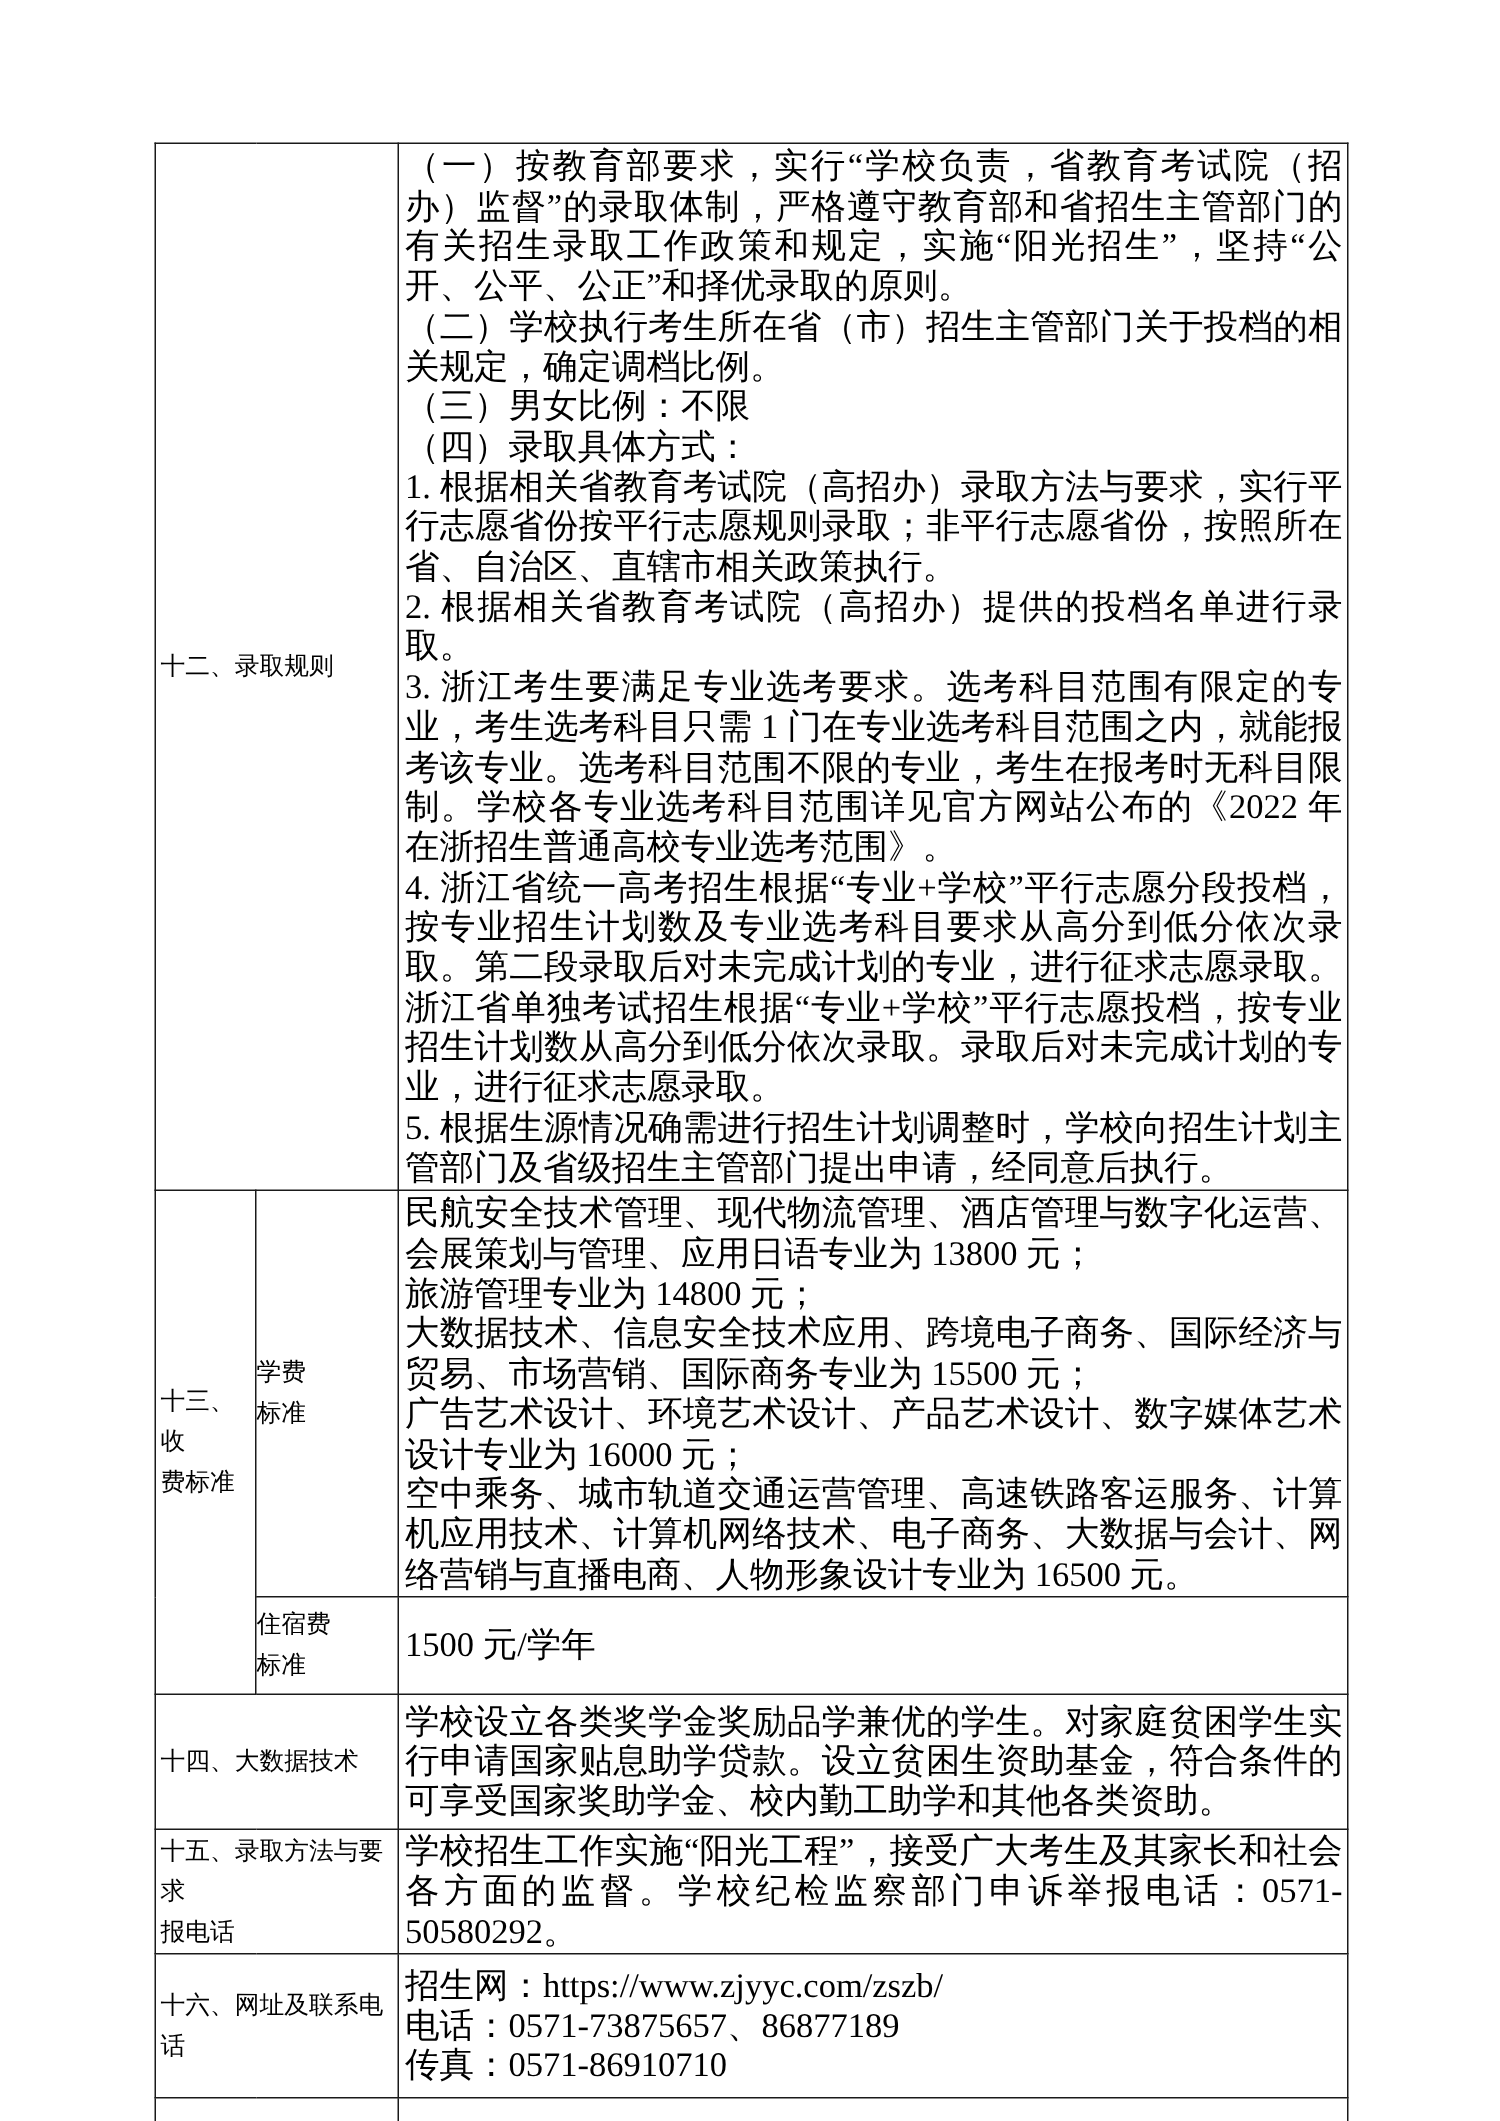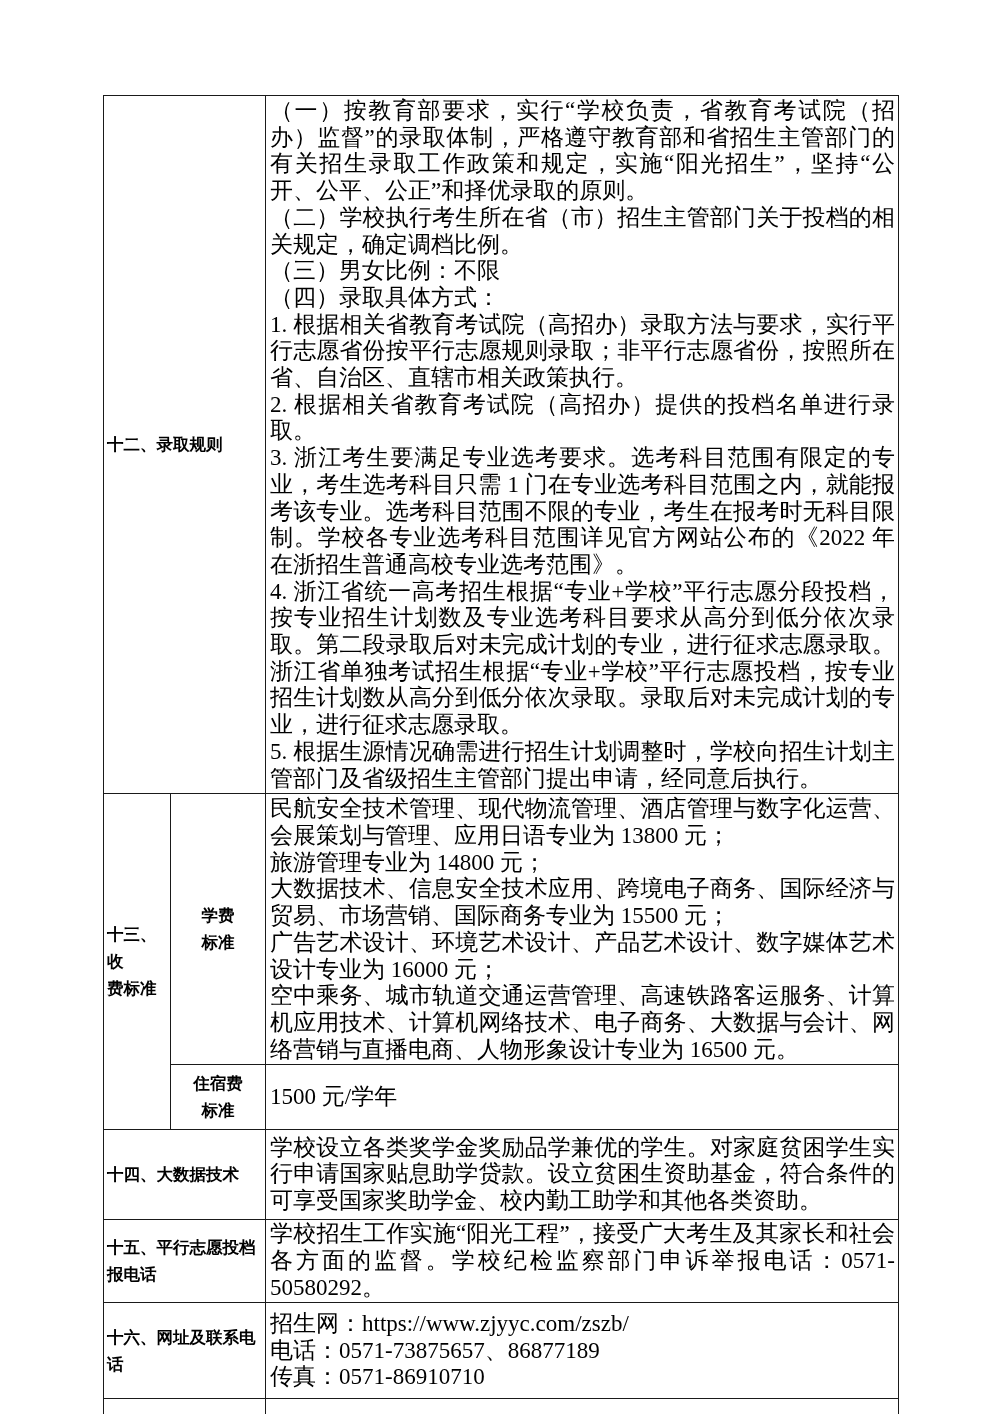--- a/index.html
+++ b/index.html
@@ -25,30 +25,29 @@
     table-layout: fixed;
   }
   table.doc td {
     border: 1.5px solid #1a1a1a;
     padding: 0;
     vertical-align: middle;
     overflow: hidden;
   }
   .label {
     font-family: "Liberation Sans", "DejaVu Sans", sans-serif;
-    font-weight: bold;
+    font-weight: normal;
     font-size: 16.5px;
     line-height: 27px;
     white-space: pre-line;
     padding: 0 1px 0 3px !important;
     text-align: left;
     margin-left: 48px;
   }
   .label.center {
-    text-align: center;
     padding: 0 !important;
   }
   .content {
     font-family: "Liberation Serif", "DejaVu Serif", serif;
     font-size: 23px;
     line-height: 26.7px;
     white-space: pre-line;
     text-align: justify;
     text-justify: inter-character;
     padding: 1px 3px 1px 4px !important;
@@ -109,21 +108,21 @@
 标准</td>
       <td class="content">1500 元/学年</td>
     </tr>
 
     <tr style="height:90px;">
       <td colspan="2" class="label">十四、大数据技术</td>
       <td class="content">学校设立各类奖学金奖励品学兼优的学生。对家庭贫困学生实行申请国家贴息助学贷款。设立贫困生资助基金，符合条件的可享受国家奖助学金、校内勤工助学和其他各类资助。</td>
     </tr>
 
     <tr style="height:80px;">
-      <td colspan="2" class="label">十五、平行志愿投档
+      <td colspan="2" class="label">十五、录取方法与要求
 报电话</td>
       <td class="content">学校招生工作实施“阳光工程”，接受广大考生及其家长和社会各方面的监督。学校纪检监察部门申诉举报电话：0571-50580292。</td>
     </tr>
 
     <tr style="height:96px;">
       <td colspan="2" class="label">十六、网址及联系电
 话</td>
       <td class="content">招生网：https://www.zjyyc.com/zszb/
 电话：0571-73875657、86877189
 传真：0571-86910710</td>

